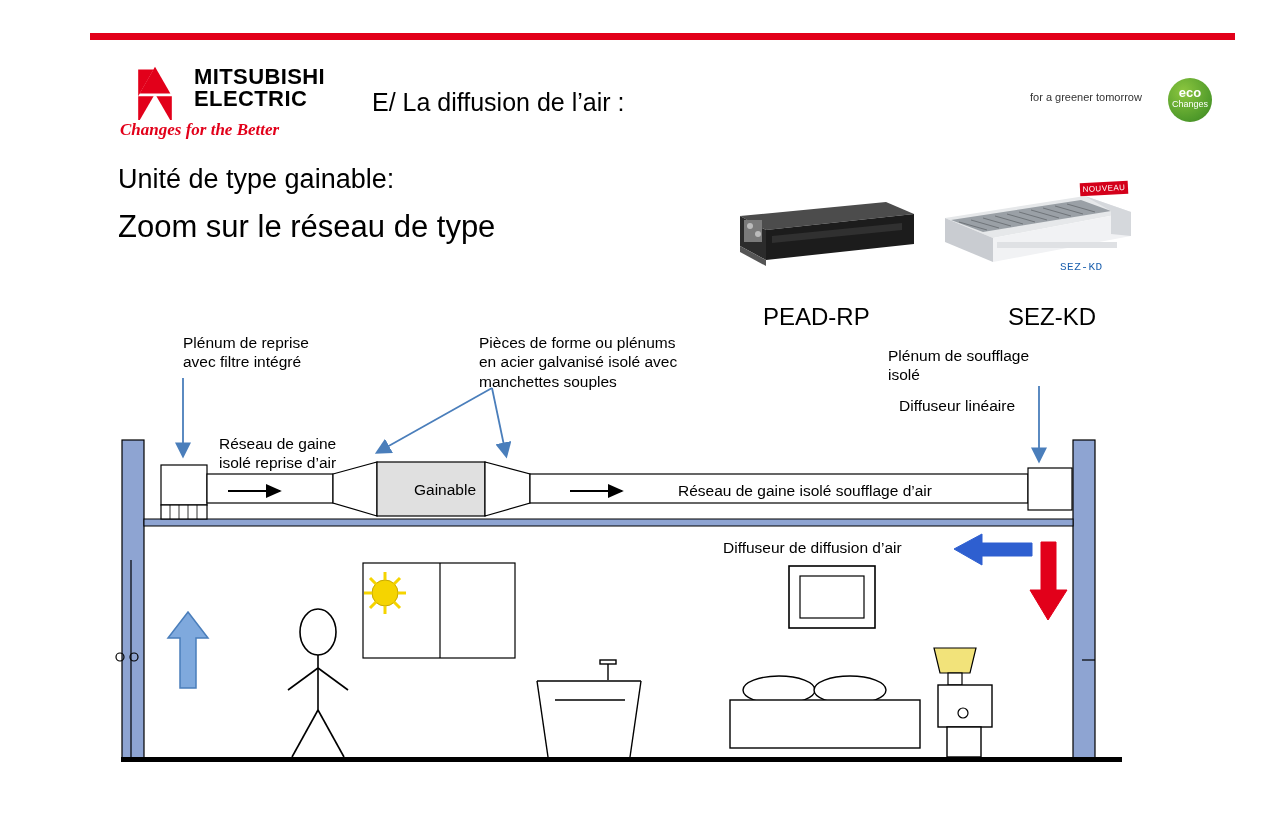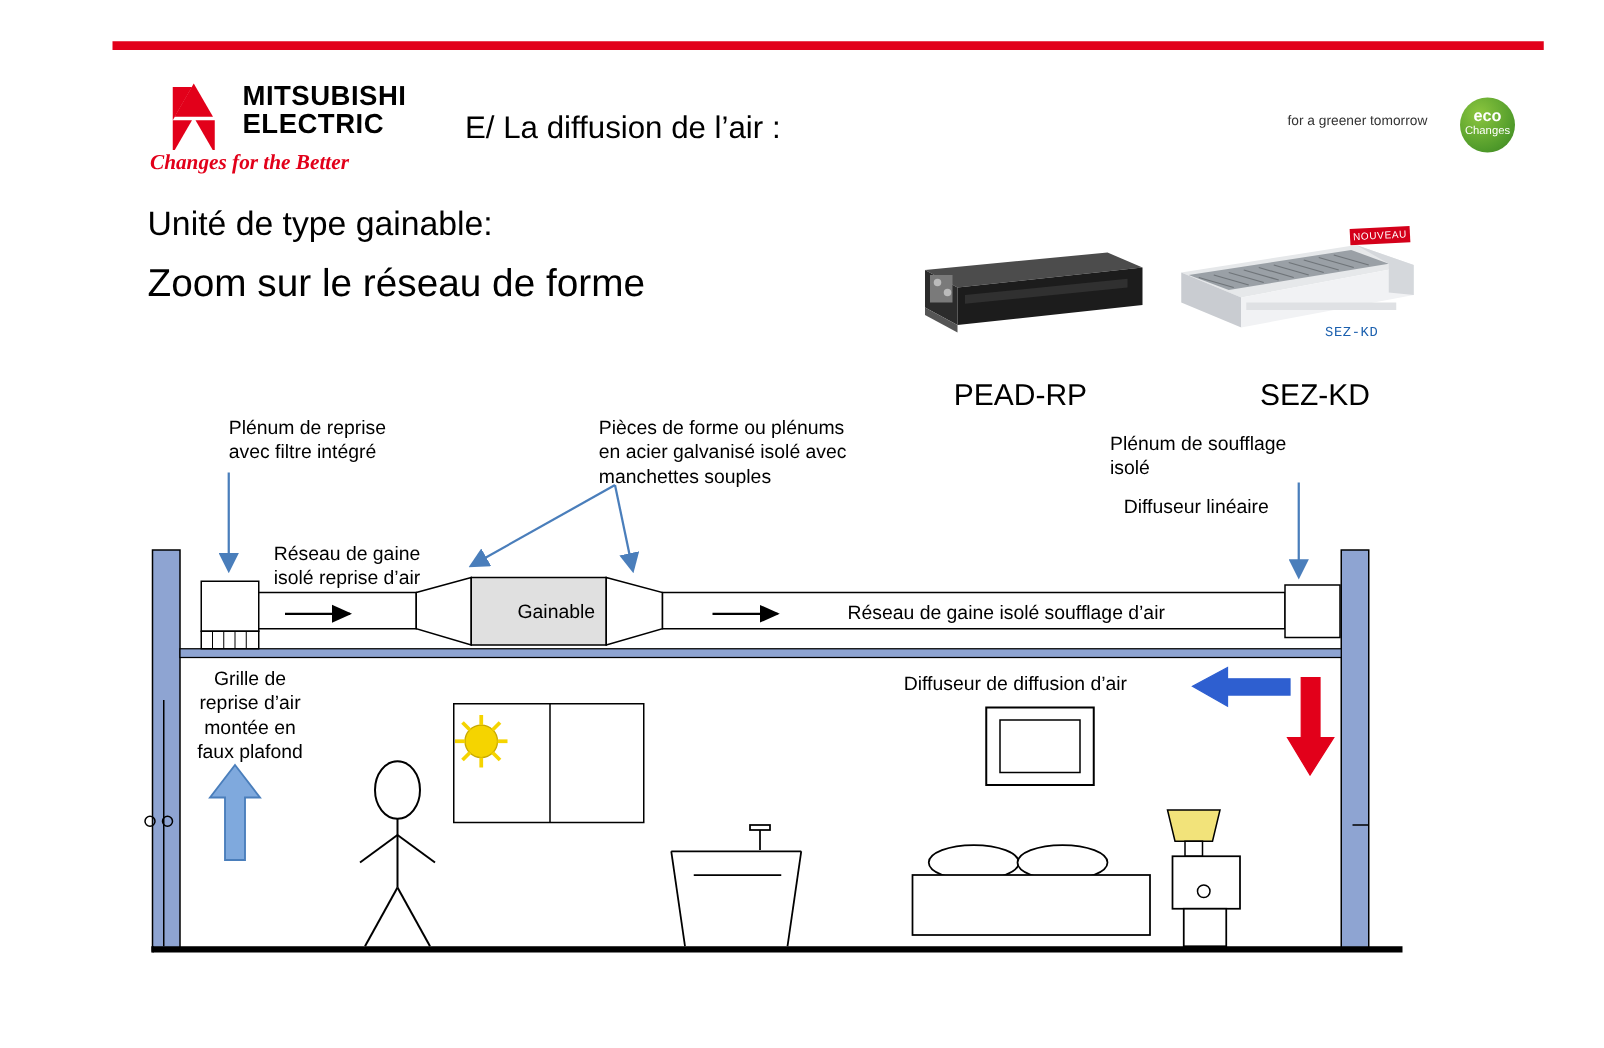--- a/index.html
+++ b/index.html
@@ -197,21 +197,21 @@
 
   <div id="header-title" class="abs">E/ La diffusion de l’air :</div>
 
   <div id="eco-tagline" class="abs">for a greener tomorrow</div>
   <div id="eco-badge" class="abs">
     <span class="eco-top">eco</span>
     <span class="eco-bot">Changes</span>
   </div>
 
   <div id="main-title-1" class="abs">Unité de type gainable:</div>
-  <div id="main-title-2" class="abs">Zoom sur le réseau de forme</div>
+  <div id="main-title-2" class="abs">Zoom sur le réseau de type</div>
 
   <svg id="pead-photo" class="abs" viewBox="0 0 190 85">
     <polygon points="14,26 160,12 188,24 40,40" fill="#4c4c4c"></polygon>
     <polygon points="14,26 40,40 40,70 14,56" fill="#2b2b2b"></polygon>
     <polygon points="40,40 188,24 188,54 40,70" fill="#1c1c1c"></polygon>
     <rect x="18" y="30" width="18" height="22" fill="#7a7a7a"></rect>
     <circle cx="24" cy="36" r="3" fill="#bbb"></circle>
     <circle cx="32" cy="44" r="3" fill="#bbb"></circle>
     <polygon points="46,46 176,33 176,40 46,53" fill="#303030"></polygon>
     <polygon points="14,56 40,70 40,76 14,62" fill="#555"></polygon>
@@ -370,19 +370,15 @@
   <div id="annot-pieces-forme" class="abs annot">Pièces de forme ou plénums
 en acier galvanisé isolé avec
 manchettes souples</div>
   <div id="annot-plenum-souff" class="abs annot">Plénum de soufflage
 isolé</div>
   <div id="annot-diffuseur-lin" class="abs annot">Diffuseur linéaire</div>
   <div id="annot-reseau-reprise" class="abs annot">Réseau de gaine
 isolé reprise d’air</div>
   <div id="annot-reseau-souff" class="abs annot">Réseau de gaine isolé soufflage d’air</div>
   <div id="annot-diffuseur-souff" class="abs annot">Diffuseur de diffusion d’air</div>
-  <div id="annot-grille" class="abs annot">Grille de
-reprise d’air
-montée en
-faux plafond</div>
   <div id="label-gainable" class="abs">Gainable</div>
 
 </div>
 
 </body></html>

